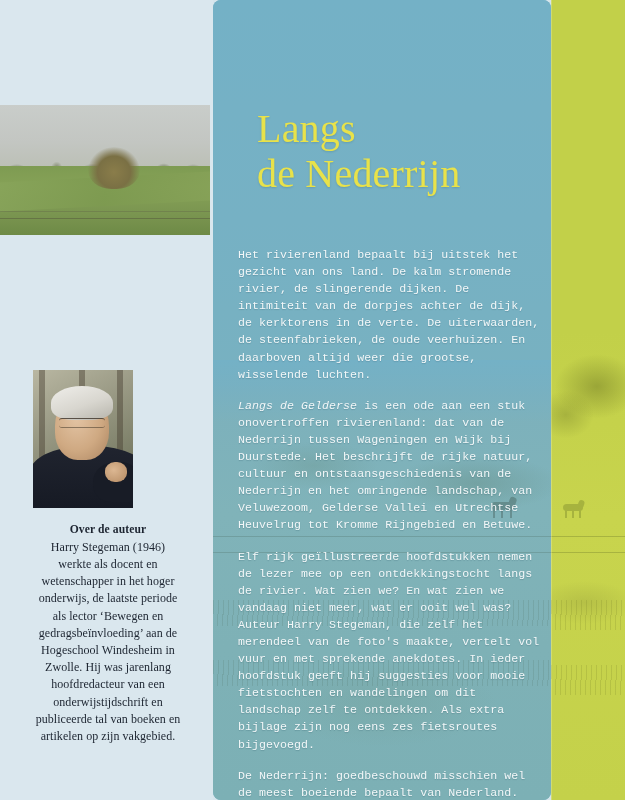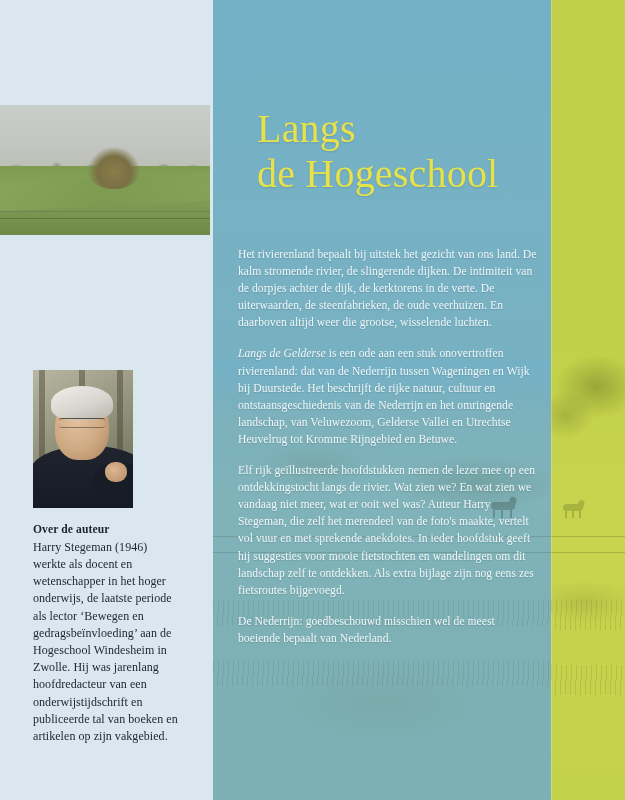--- a/index.html
+++ b/index.html
@@ -131,40 +131,42 @@
     border-radius:45%;
     background:radial-gradient(ellipse at 40% 40%,#dcb792,#b58b63);
   }
 
   
   .author-block{
     position:absolute;
     left:33px; top:522px;
     width:150px;
     color:#1c2430;
+    text-align:center;
   }
   .author-heading{
     font-weight:bold;
     font-size:11.6px;
     line-height:16.8px;
     letter-spacing:.1px;
   }
   .author-body{
     font-size:12px;
     line-height:17.2px;
     letter-spacing:.05px;
   }
 
   
   .center-panel{
     position:absolute;
     left:213px; top:0;
     width:338px; height:800px;
     background:#74b1c6;
     overflow:hidden;
+    border-radius:8px;
   }
   
   .center-panel .photo-wash{
     position:absolute;
     left:0; top:360px;
     width:100%; height:440px;
     background:
       linear-gradient(180deg, rgba(116,177,198,1) 0%, rgba(116,177,198,0) 14%),
       radial-gradient(ellipse 120px 40px at 78% 28%, rgba(90,125,110,.30) 0%, transparent 70%),
       radial-gradient(ellipse 90px 34px at 30% 24%, rgba(95,130,112,.22) 0%, transparent 70%),
@@ -219,21 +221,21 @@
   .blurb{
     position:absolute;
     left:25px; top:246px;
     width:302px;
     color:#f2f7f8;
     font-size:11.6px;
     line-height:17.1px;
     letter-spacing:.05px;
     text-shadow:0 1px 1px rgba(25,70,85,.22);
   }
-  .blurb p{ margin-bottom:14px; }
+  .blurb p{ margin-bottom:14px;font-family:Liberation Mono, monospace; }
   .blurb p:last-child{ margin-bottom:0; }
   .blurb em{ font-style:italic; }
 
   
   .right-strip{
     position:absolute;
     left:551px; top:0;
     width:74px; height:800px;
     background:#c2d049;
     overflow:hidden;
@@ -320,21 +322,21 @@
     <div class="horse">
       <div class="torso"></div>
       <div class="neck"></div>
       <div class="legA"></div>
       <div class="legB"></div>
       <div class="legC"></div>
     </div>
 
     <div class="title">
       <div>Langs</div>
-      <div>de Hogeschool</div>
+      <div>de Nederrijn</div>
     </div>
 
     <div class="blurb">
       <p>Het rivierenland bepaalt bij uitstek het gezicht van ons land. De kalm stromende rivier, de slingerende dijken. De intimiteit van de dorpjes achter de dijk, de kerktorens in de verte. De uiterwaarden, de steenfabrieken, de oude veerhuizen. En daarboven altijd weer die grootse, wisselende luchten.</p>
       <p><em>Langs de Gelderse</em><span> is een ode aan een stuk onovertroffen rivierenland: dat van de Nederrijn tussen Wageningen en Wijk bij Duurstede. Het beschrijft de rijke natuur, cultuur en ontstaansgeschiedenis van de Nederrijn en het omringende landschap, van Veluwezoom, Gelderse Vallei en Utrechtse Heuvelrug tot Kromme Rijngebied en Betuwe.</span></p>
       <p>Elf rijk geïllustreerde hoofdstukken nemen de lezer mee op een ontdekkingstocht langs de rivier. Wat zien we? En wat zien we vandaag niet meer, wat er ooit wel was? Auteur Harry Stegeman, die zelf het merendeel van de foto's maakte, vertelt vol vuur en met sprekende anekdotes. In ieder hoofdstuk geeft hij suggesties voor mooie fietstochten en wandelingen om dit landschap zelf te ontdekken. Als extra bijlage zijn nog eens zes fietsroutes bijgevoegd.</p>
       <p>De Nederrijn: goedbeschouwd misschien wel de meest boeiende bepaalt van Nederland.</p>
     </div>
 
   </div>

